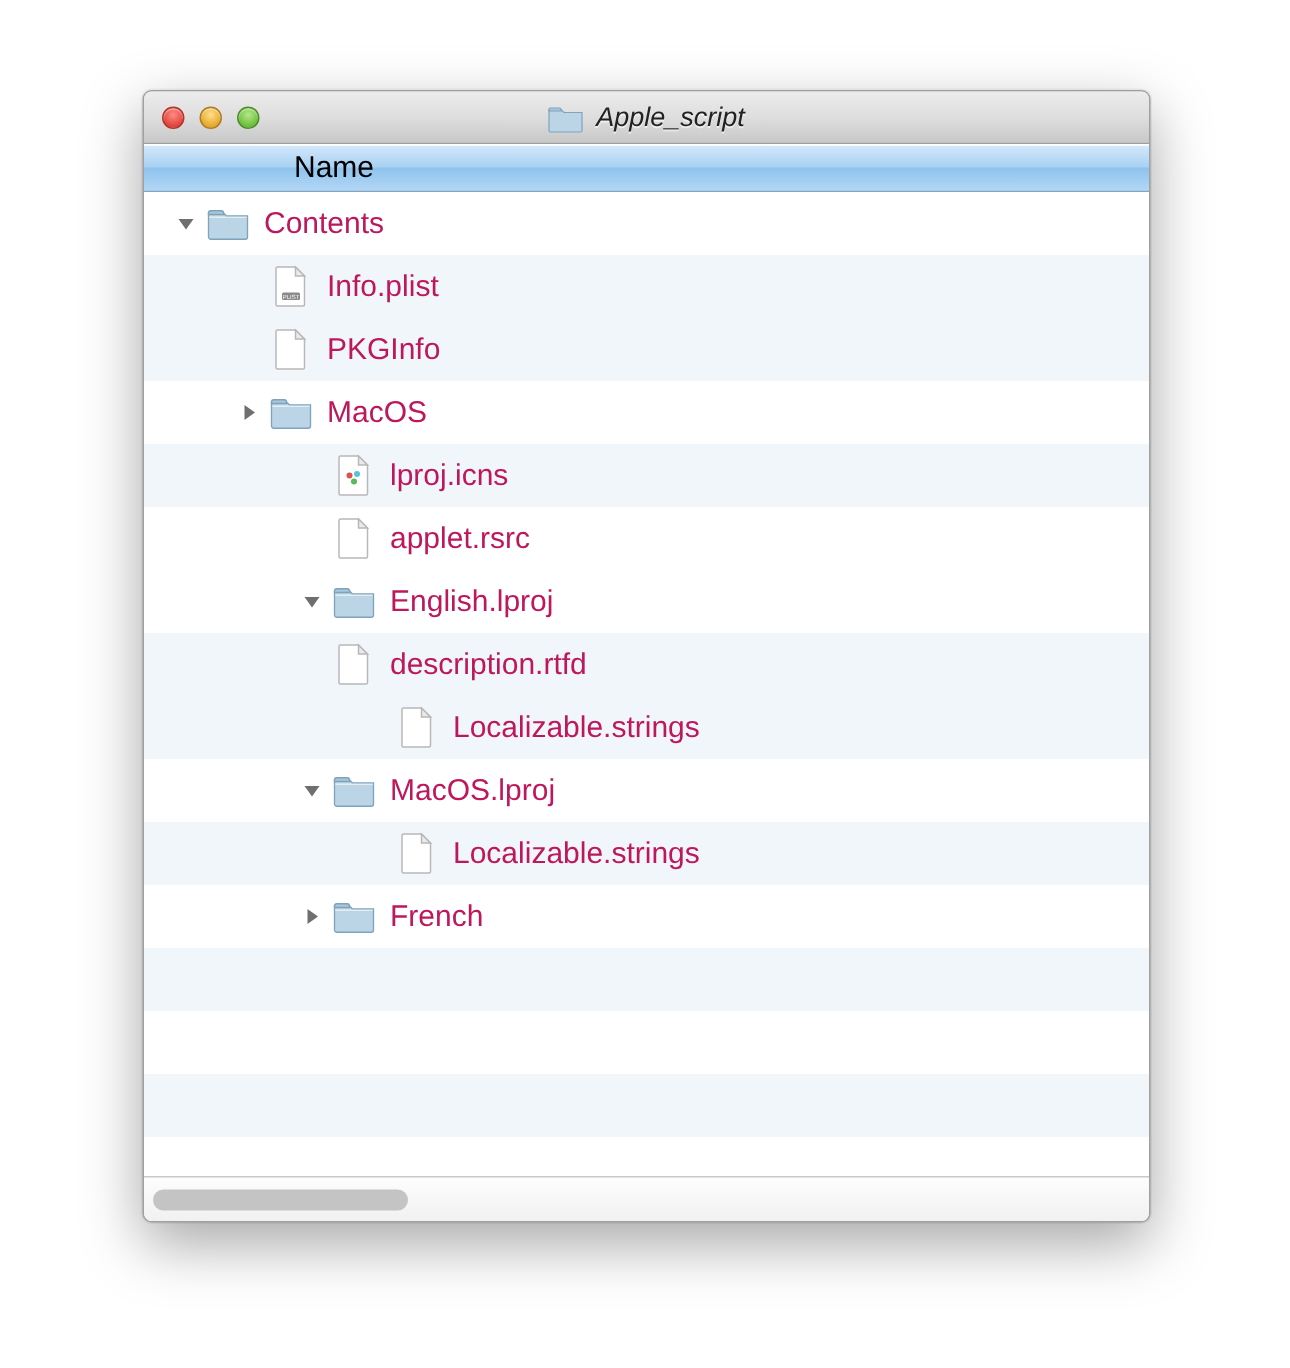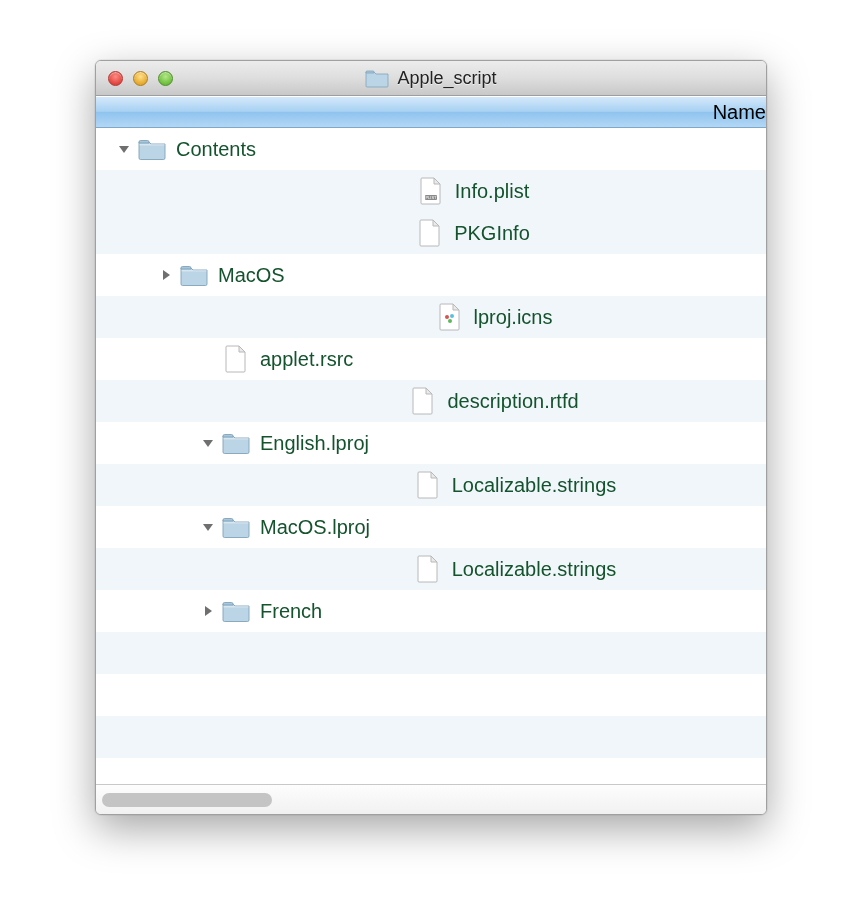--- a/index.html
+++ b/index.html
@@ -42,60 +42,60 @@
     border: 1px solid rgba(0,0,0,0.25);
     box-shadow: inset 0 1px 1px rgba(255,255,255,0.5);
   }
   .tl.red { background: radial-gradient(circle at 50% 35%, #ff8b82, #e0443e 70%); border-color:#b0352c;}
   .tl.yellow { background: radial-gradient(circle at 50% 35%, #ffe08a, #e5a82a 70%); border-color:#b07c1e;}
   .tl.green { background: radial-gradient(circle at 50% 35%, #b3e88a, #6cbf3a 70%); border-color:#4f8c28;}
   .title-group {
     position: absolute;
     left: 0; right: 0;
     display: flex;
-    align-items: center;
+    align-items: flex-end;
     justify-content: center;
     gap: 8px;
     pointer-events: none;
+    font-style: italic;
   }
   .title-text {
     font-size: 18px;
     color: #222;
     text-shadow: 0 1px 0 rgba(255,255,255,0.6);
   }
   .folder-icon {
     width: 24px; height: 20px; position: relative;
   }
   .folder-icon svg { display:block; }
   .column-header {
     height: 32px;
     background: linear-gradient(to bottom, #d4e8fb 0%, #a8d1f2 48%, #8ec3ee 50%, #b3d7f5 100%);
     border-top: 1px solid #ffffff;
     border-bottom: 1px solid #7fa8c8;
     display: flex;
     align-items: center;
     padding-left: 100px;
     font-size: 20px;
     color: #000;
-    justify-content: flex-end;
   }
   .tree {
     flex: 1;
     overflow: hidden;
     font-size: 20px;
-    color: #14532d;
+    color: #be185d;
   }
   .row {
     height: 42px;
     display: flex;
     align-items: center;
     white-space: nowrap;
   }
   .row.even { background: #ffffff; }
-  .row.odd { background: #f1f6fb; justify-content: center; }
+  .row.odd { background: #f1f6fb; }
   .disclosure {
     width: 16px; height: 16px;
     display: inline-flex; align-items:center; justify-content:center;
     margin-right: 6px;
     flex-shrink:0;
   }
   .disclosure svg { display:block; }
   .spacer-disclosure {
     width: 22px; flex-shrink:0;
   }
@@ -226,46 +226,46 @@
         <span class="indent" style="width: 104px;"></span>
         <span class="spacer-disclosure"></span>
         <span class="item-icon">
           <svg width="24" height="28" viewBox="0 0 24 28">
             <path d="M3 1 h12 l6 6 v19 a1 1 0 0 1 -1 1 h-17 a1 1 0 0 1 -1 -1 v-24 a1 1 0 0 1 1 -1 z" fill="#ffffff" stroke="#b8b8b8" stroke-width="1"></path>
             <path d="M15 1 v6 h6 z" fill="#eaeaea" stroke="#b8b8b8" stroke-width="1"></path>
           </svg>
         </span>
         <span class="label">applet.rsrc</span>
       </div>
+      <div class="row even">
+        <span class="indent" style="width: 104px;"></span>
+        <span class="disclosure">
+          <svg width="14" height="14" viewBox="0 0 14 14">
+            <path d="M2 4 L12 4 L7 11 Z" fill="#6f6f6f"></path>
+          </svg>
+        </span>
+        <span class="item-icon">
+          <svg width="28" height="24" viewBox="0 0 28 24">
+            <path d="M1 5 h10 l2 2 h14 v14 a1.5 1.5 0 0 1 -1.5 1.5 h-23 a1.5 1.5 0 0 1 -1.5 -1.5 z" fill="#bcd5e6" stroke="#7fa3bb" stroke-width="0.9"></path>
+            <path d="M1 5 a1.5 1.5 0 0 1 1.5 -1.5 h7 a1.5 1.5 0 0 1 1.5 1.5 v1 h-10 z" fill="#a9c6da" stroke="#7fa3bb" stroke-width="0.9"></path>
+            <rect x="1.5" y="7.3" width="25" height="1" fill="#ffffff" opacity="0.6"></rect>
+          </svg>
+        </span>
+        <span class="label">English.lproj</span>
+      </div>
       <div class="row odd">
         <span class="indent" style="width: 104px;"></span>
         <span class="spacer-disclosure"></span>
         <span class="item-icon">
           <svg width="24" height="28" viewBox="0 0 24 28">
             <path d="M3 1 h12 l6 6 v19 a1 1 0 0 1 -1 1 h-17 a1 1 0 0 1 -1 -1 v-24 a1 1 0 0 1 1 -1 z" fill="#ffffff" stroke="#b8b8b8" stroke-width="1"></path>
             <path d="M15 1 v6 h6 z" fill="#eaeaea" stroke="#b8b8b8" stroke-width="1"></path>
           </svg>
         </span>
         <span class="label">description.rtfd</span>
-      </div>
-      <div class="row even">
-        <span class="indent" style="width: 104px;"></span>
-        <span class="disclosure">
-          <svg width="14" height="14" viewBox="0 0 14 14">
-            <path d="M2 4 L12 4 L7 11 Z" fill="#6f6f6f"></path>
-          </svg>
-        </span>
-        <span class="item-icon">
-          <svg width="28" height="24" viewBox="0 0 28 24">
-            <path d="M1 5 h10 l2 2 h14 v14 a1.5 1.5 0 0 1 -1.5 1.5 h-23 a1.5 1.5 0 0 1 -1.5 -1.5 z" fill="#bcd5e6" stroke="#7fa3bb" stroke-width="0.9"></path>
-            <path d="M1 5 a1.5 1.5 0 0 1 1.5 -1.5 h7 a1.5 1.5 0 0 1 1.5 1.5 v1 h-10 z" fill="#a9c6da" stroke="#7fa3bb" stroke-width="0.9"></path>
-            <rect x="1.5" y="7.3" width="25" height="1" fill="#ffffff" opacity="0.6"></rect>
-          </svg>
-        </span>
-        <span class="label">English.lproj</span>
       </div>
       <div class="row odd">
         <span class="indent" style="width: 146px;"></span>
         <span class="spacer-disclosure"></span>
         <span class="item-icon">
           <svg width="24" height="28" viewBox="0 0 24 28">
             <path d="M3 1 h12 l6 6 v19 a1 1 0 0 1 -1 1 h-17 a1 1 0 0 1 -1 -1 v-24 a1 1 0 0 1 1 -1 z" fill="#ffffff" stroke="#b8b8b8" stroke-width="1"></path>
             <path d="M15 1 v6 h6 z" fill="#eaeaea" stroke="#b8b8b8" stroke-width="1"></path>
           </svg>
         </span>

